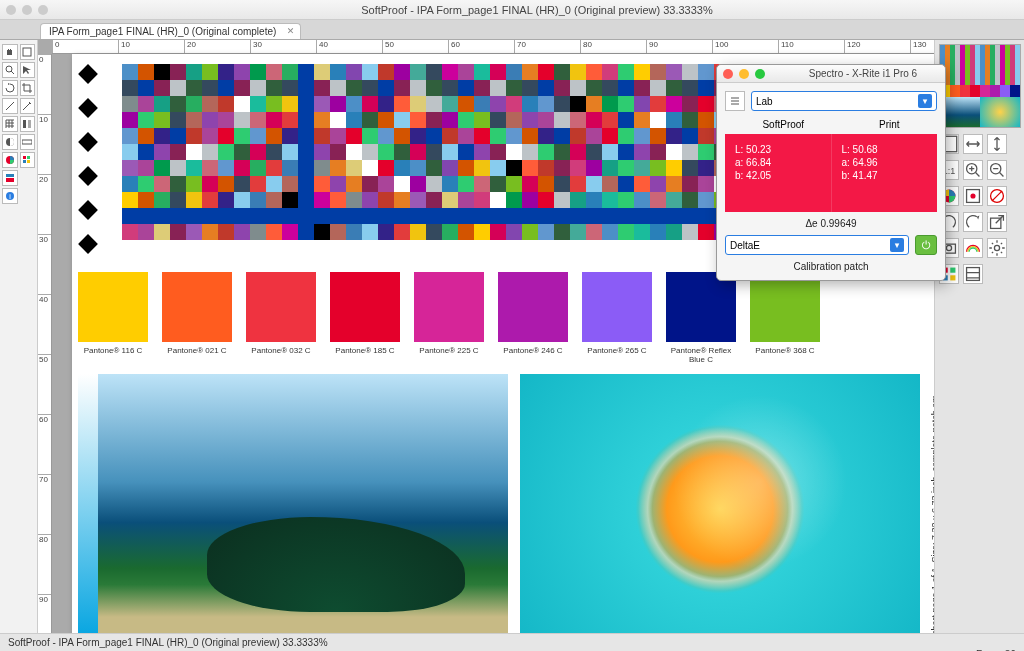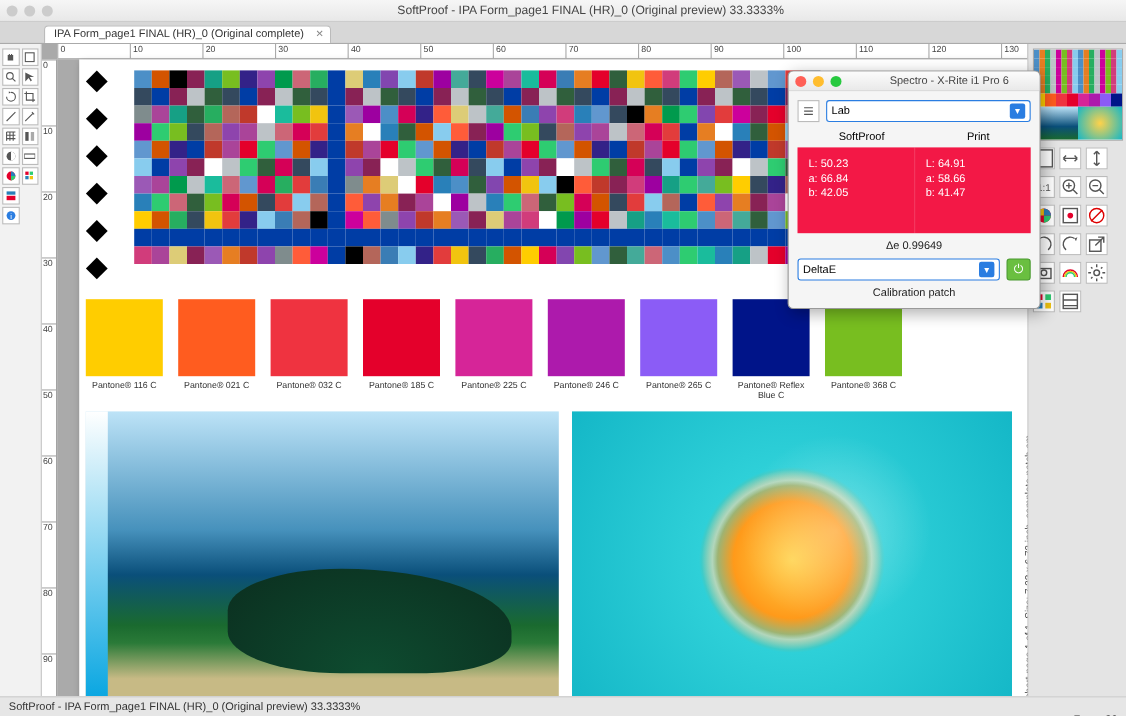--- a/index.html
+++ b/index.html
@@ -1132,22 +1132,22 @@
       <span>SoftProof</span>
       <span>Print</span>
     </div>
     <div class="sp-compare">
       <div class="sp-half">
         <span>L: 50.23</span>
         <span>a: 66.84</span>
         <span>b: 42.05</span>
       </div>
       <div class="sp-half right">
-        <span>L: 64.91</span>
-        <span>a: 58.66</span>
+        <span>L: 50.68</span>
+        <span>a: 64.96</span>
         <span>b: 41.47</span>
       </div>
     </div>
     <div class="sp-de">Δe 0.99649</div>
     <div class="sp-bottom">
       <div class="sp-select">
         <span>DeltaE</span>
         <span class="chev"></span>
       </div>
       <div class="pwr"></div>

